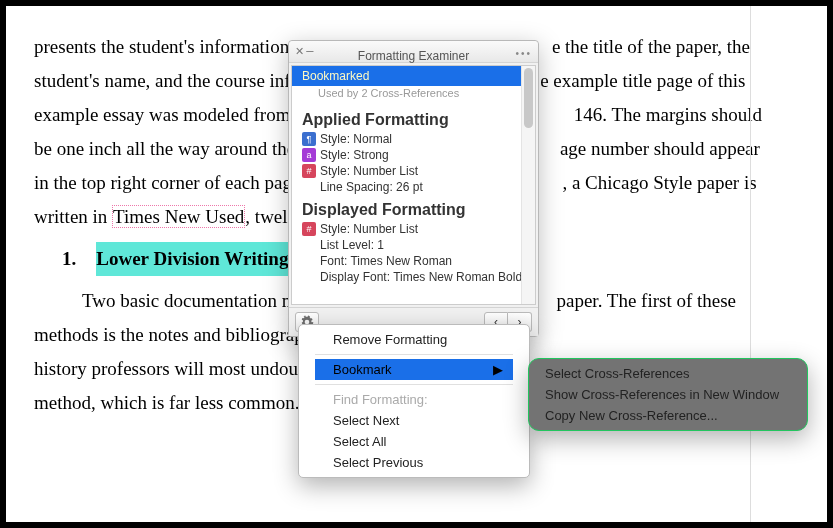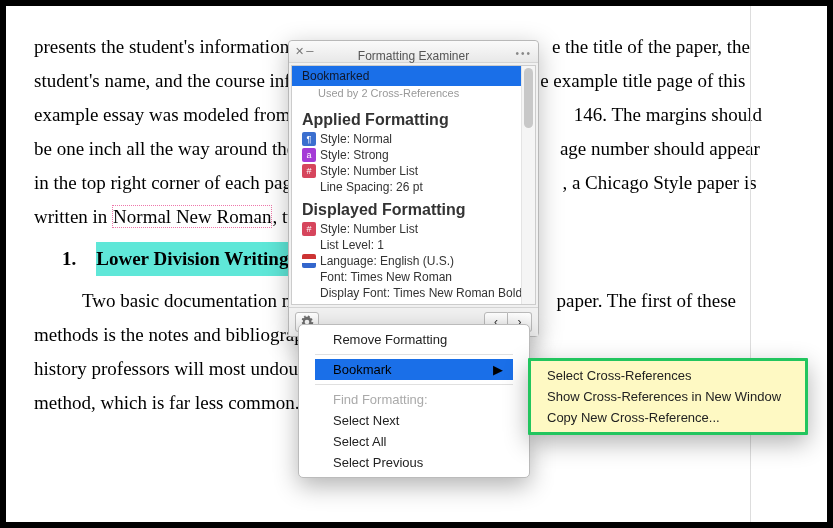--- a/index.html
+++ b/index.html
@@ -53,21 +53,21 @@
   .panel-title { font-size:12px; color:#555; font-weight:500;margin-top:9px;}
   .tb-left{position:absolute;left:6px;top:4px;display:flex;gap:2px;}
   .tb-right{position:absolute;right:6px;top:7px;color:#888;letter-spacing:2px;font-size:10px;}
   .tb-btn{font-size:11px;color:#777;cursor:default;}
   .panel-body{
     background:#fff; margin:2px; border:1px solid #ccc;
     height:240px; overflow:hidden; position:relative;
   }
   .pb-scroll{position:absolute;right:0;top:0;bottom:0;width:14px;background:#f5f5f5;border-left:1px solid #e4e4e4;}
   .pb-thumb{position:absolute;right:2px;top:2px;width:9px;height:60px;background:#c8c8c8;border-radius:5px;}
-  .bm-row{background:#1a6fe8;color:#0f172a;padding:3px 10px;font-size:12px;}
+  .bm-row{background:#1a6fe8;color:#fef9c3;padding:3px 10px;font-size:12px;}
   .bm-sub{color:#999;font-size:11px;padding:1px 10px 6px 26px;background:#fff;}
   .sec-h{font-weight:bold;padding:6px 10px 2px 10px;font-size:16px;}
   .row{padding:1px 10px 1px 10px;display:flex;align-items:center;gap:4px;}
   .ico{display:inline-flex;width:14px;height:14px;align-items:center;justify-content:center;border-radius:2px;font-size:9px;flex:0 0 14px;}
   .ico-para{background:#3b6fcf;color:#fff;}
   .ico-a{background:#a43bd6;color:#fff;}
   .ico-hash{background:#d6455c;color:#fff;}
   .ico-flag{background:linear-gradient(#c33 33%,#fff 33% 66%,#36c 66%);}
   .panel-footer{
     display:flex;align-items:center;justify-content:space-between;
@@ -88,37 +88,37 @@
     font-size:13px;padding:4px 16px;
   }
   .menu-item{padding:3px 18px;color:#222;position:relative;}
   .menu-item.hl{background:#1a6fe8;color:#000000;font-weight:normal;}
   .menu-item.disabled{color:#aaa;}
   .menu-sep{height:1px;background:#e0e0e0;margin:4px 0;}
   .submenu-arrow{position:absolute;right:10px;top:3px;}
 
   .submenu{
     position:absolute;left:528px;top:358px;width:280px;
-    background:#fef9c3;border:3px solid #22c55e;border-radius:1px;
+    background:#737373;border:1px solid #22c55e;border-radius:11px;
     box-shadow:0 8px 24px rgba(0,0,0,.3);
     font-family:-apple-system,"Helvetica Neue",Arial,sans-serif;
     font-size:13px;padding:4px 0;
   }
   .submenu .menu-item{padding:3px 16px;}
 </style>
 </head>
 <body>
 
 <div class="doc">
   <p><span>presents the student's information.</span><span style="display:inline-block;width:258px;"></span><span>e the title of the paper, the</span></p>
   <p><span>student's name, and the course info</span><span style="display:inline-block;width:240px;"></span><span>e example title page of this</span></p>
   <p><span>example essay was modeled from F</span><span style="display:inline-block;width:268px;"></span><span>146. The margins should</span></p>
   <p><span>be one inch all the way around the </span><span style="display:inline-block;width:260px;"></span><span>age number should appear</span></p>
   <p><span>in the top right corner of each page</span><span style="display:inline-block;width:262px;"></span><span>, a Chicago Style paper is</span></p>
-  <p><span>written in </span><span class="dotted">Normal New Roman</span><span>, twel</span></p>
+  <p><span>written in </span><span class="dotted">Times New Used</span><span>, twel</span></p>
   <div class="list-line">
     <span class="list-num">1.</span>
     <span class="hl">Lower Division Writing</span>
   </div>
   <p class="indent"><span>Two basic documentation m</span><span style="display:inline-block;width:260px;"></span><span>paper. The first of these</span></p>
   <p><span>methods is the notes and bibliography</span></p>
   <p><span>history professors will most undoubte</span><span style="display:inline-block;width:222px;"></span><span>e methods is the author-date</span></p>
   <p><span>method, which is far less common. Th</span><span style="display:inline-block;width:222px;"></span><span>r that is similar to MLA wherein</span></p>
 </div>
 <div class="margin-line"></div>
@@ -153,24 +153,20 @@
         <span>Line Spacing: 26 pt</span>
       </div>
     <div class="sec-h">Displayed Formatting</div>
     <div class="row">
         <span class="ico ico-hash">#</span>
         <span>Style: Number List</span>
       </div>
     <div class="row">
         <span style="width:14px;"></span>
         <span>List Level: 1</span>
-      </div>
-    <div class="row">
-        <span class="ico ico-flag"></span>
-        <span>Language: English (U.S.)</span>
       </div>
     <div class="row">
         <span style="width:14px;"></span>
         <span>Font: Times New Roman</span>
       </div>
     <div class="row">
         <span style="width:14px;"></span>
         <span>Display Font: Times New Roman Bold</span>
       </div>
     <div class="pb-scroll">

